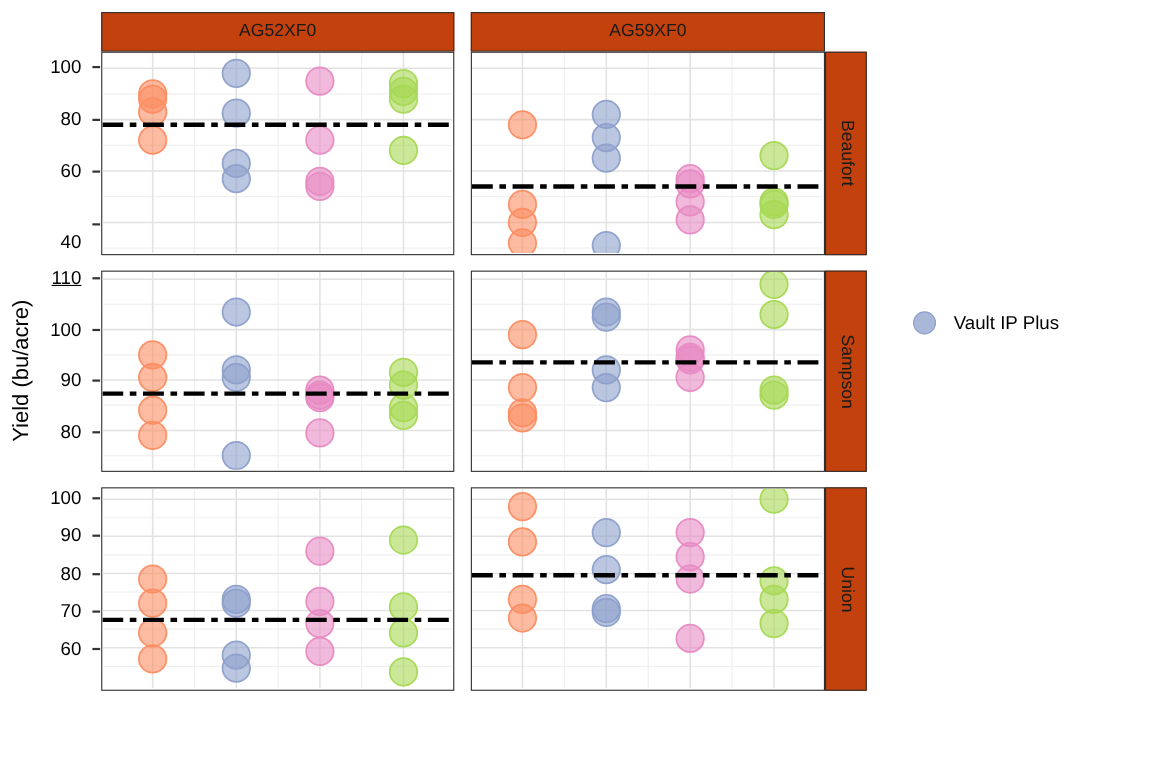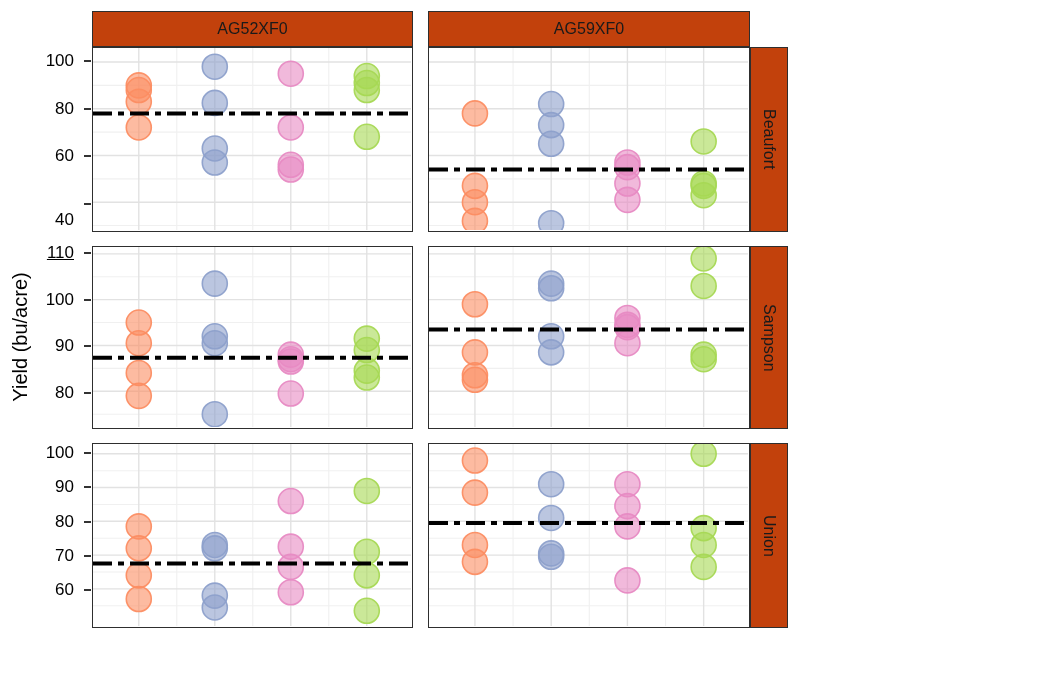--- a/index.html
+++ b/index.html
@@ -282,14 +282,18 @@
         <circle cx="198.418" cy="136.41558441558442" r="12.5" fill="#E78AC3" fill-opacity="0.6" stroke="#E78AC3" stroke-opacity="0.95" stroke-width="1.6"></circle>
         <circle cx="274.659" cy="9.79220779220781" r="12.5" fill="#A6D854" fill-opacity="0.6" stroke="#A6D854" stroke-opacity="0.95" stroke-width="1.6"></circle>
         <circle cx="274.659" cy="84.07792207792208" r="12.5" fill="#A6D854" fill-opacity="0.6" stroke="#A6D854" stroke-opacity="0.95" stroke-width="1.6"></circle>
         <circle cx="274.659" cy="100.96103896103897" r="12.5" fill="#A6D854" fill-opacity="0.6" stroke="#A6D854" stroke-opacity="0.95" stroke-width="1.6"></circle>
         <circle cx="274.659" cy="122.9090909090909" r="12.5" fill="#A6D854" fill-opacity="0.6" stroke="#A6D854" stroke-opacity="0.95" stroke-width="1.6"></circle>
         <line x1="0" x2="319" y1="79.01298701298703" y2="79.01298701298703" stroke="#000000" stroke-width="4" stroke-dasharray="19 6 6 6"></line>
       </svg>
     </div>
 
   <div class="legend">
+    <div class="legend-item">
+      <span class="legend-key" style="background: rgba(141, 160, 203, 0.753); border-color: rgb(141, 160, 203);"></span>
+      <span class="legend-label">Vault IP Plus</span>
+    </div>
   </div>
 </div>
 
 </body></html>

